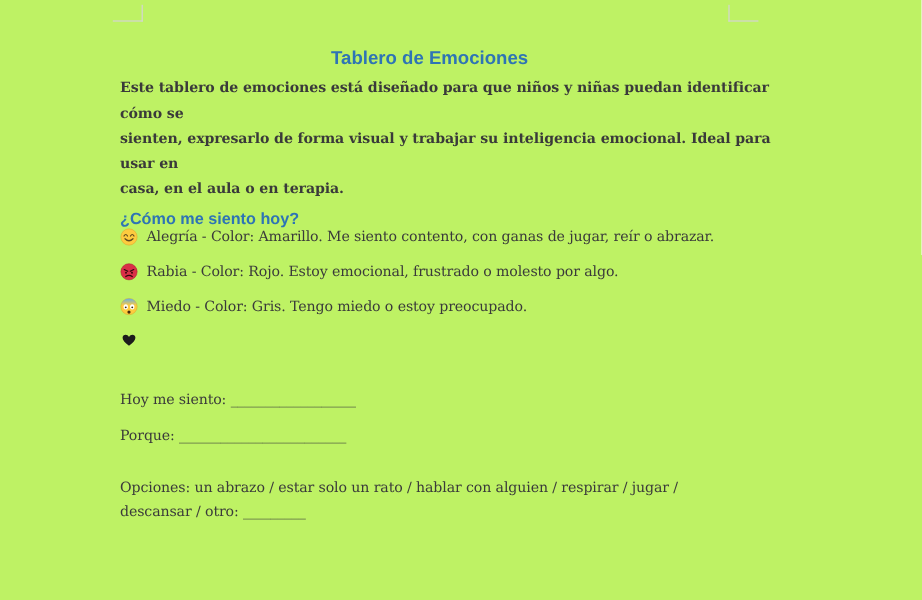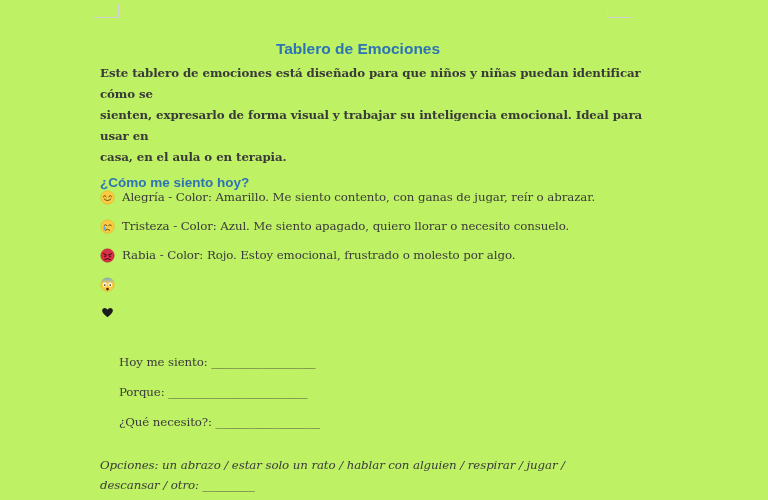--- a/index.html
+++ b/index.html
@@ -44,26 +44,26 @@
     height:17px;margin-bottom:12px;
     font-size:11.8px;letter-spacing:-0.1px;
     white-space:nowrap;
   }
   .emoji{width:15px;height:15px;flex:0 0 15px;margin-right:7px;display:block;}
   .heart-ic{width:13px;height:13px;flex:0 0 13px;margin-left:1px;margin-right:8px;display:block;}
 
   .form-block{margin-top:32px;}
   .form-line{
     height:16px;margin-bottom:14px;
-    font-size:11.8px;letter-spacing:-0.1px;white-space:nowrap;margin-left:19px;
+    font-size:11.8px;letter-spacing:-0.1px;white-space:nowrap;
   }
   .options{
     margin:24px 0 0 0;
     font-size:11.8px;line-height:20px;letter-spacing:-0.1px;
-    white-space:pre-line;width:560px;font-style:italic;
+    white-space:pre-line;width:560px;
   }
 </style>
 </head>
 <body>
 
 <div class="page">
 
   <div class="mark mark-left"></div>
   <div class="mark mark-right"></div>
 
@@ -82,30 +82,20 @@
       <li class="emotion-row">
         <svg class="emoji" viewBox="0 0 36 36">
           <circle cx="18" cy="18" r="16.3" fill="#FDCB3F" stroke="#DFA32A" stroke-width="1"></circle>
           <path d="M8 16 Q11.5 10 15 16" fill="none" stroke="#5F4A1D" stroke-width="2.4" stroke-linecap="round"></path>
           <path d="M21 16 Q24.5 10 28 16" fill="none" stroke="#5F4A1D" stroke-width="2.4" stroke-linecap="round"></path>
           <path d="M10 21.5 Q18 29.5 26 21.5" fill="none" stroke="#5F4A1D" stroke-width="2.4" stroke-linecap="round"></path>
         </svg>
         <span>Alegría - Color: Amarillo. Me siento contento, con ganas de jugar, reír o abrazar.</span>
       </li>
 
-      <li class="emotion-row">
-        <svg class="emoji" viewBox="0 0 36 36">
-          <circle cx="18" cy="18" r="16.3" fill="#FDCB3F" stroke="#DFA32A" stroke-width="1"></circle>
-          <path d="M9.5 15.5 q3.5 -4.5 7 0" fill="none" stroke="#5F4A1D" stroke-width="2.3" stroke-linecap="round"></path>
-          <path d="M20.5 15.5 q3.5 -4.5 7 0" fill="none" stroke="#5F4A1D" stroke-width="2.3" stroke-linecap="round"></path>
-          <path d="M12.5 27 Q18 22 23.5 27" fill="none" stroke="#5F4A1D" stroke-width="2.3" stroke-linecap="round"></path>
-          <path d="M10.5 16 C7.5 21 7 24.4 9.2 26.2 C11.6 28 14.2 26.3 14.2 23.6 C14.2 21 12 17.9 10.5 16 Z" fill="#5DADEC"></path>
-        </svg>
-        <span>Tristeza - Color: Azul. Me siento apagado, quiero llorar o necesito consuelo.</span>
-      </li>
 
       <li class="emotion-row">
         <svg class="emoji" viewBox="0 0 36 36">
           <circle cx="18" cy="18" r="16.3" fill="#DA2F47" stroke="#A31C2E" stroke-width="1"></circle>
           <path d="M8.5 13.5 L15.5 17" fill="none" stroke="#33080D" stroke-width="2.4" stroke-linecap="round"></path>
           <path d="M27.5 13.5 L20.5 17" fill="none" stroke="#33080D" stroke-width="2.4" stroke-linecap="round"></path>
           <circle cx="12" cy="20" r="1.9" fill="#33080D"></circle>
           <circle cx="24" cy="20" r="1.9" fill="#33080D"></circle>
           <path d="M11.5 27.5 Q18 22.5 24.5 27.5" fill="none" stroke="#33080D" stroke-width="2.4" stroke-linecap="round"></path>
         </svg>
@@ -124,34 +114,34 @@
               </clipPath>
           </defs>
           <circle cx="18" cy="18" r="16.3" fill="#FDCB3F" stroke="#DFA32A" stroke-width="1"></circle>
           <rect x="1" y="1" width="34" height="14.5" fill="url(#fearGrad)" clip-path="url(#fearClip)"></rect>
           <ellipse cx="11.5" cy="18.5" rx="4.4" ry="5.4" fill="#ffffff"></ellipse>
           <ellipse cx="24.5" cy="18.5" rx="4.4" ry="5.4" fill="#ffffff"></ellipse>
           <circle cx="11.5" cy="19.5" r="1.9" fill="#3B2A10"></circle>
           <circle cx="24.5" cy="19.5" r="1.9" fill="#3B2A10"></circle>
           <ellipse cx="18" cy="29" rx="3.2" ry="3.4" fill="#40280B"></ellipse>
         </svg>
+        <span>Miedo - Color: Gris. Tengo miedo o estoy preocupado.</span>
       </li>
 
 
       <li class="emotion-row">
         <svg class="heart-ic" viewBox="0 0 36 36">
           <path d="M18 31 C8 23.5 3.2 17.6 3.2 12.4 C3.2 8.2 6.4 5.4 10.1 5.4 C13.2 5.4 16.2 7.3 18 10.6 C19.8 7.3 22.8 5.4 25.9 5.4 C29.6 5.4 32.8 8.2 32.8 12.4 C32.8 17.6 28 23.5 18 31 Z" fill="#1C1C1C"></path>
         </svg>
       </li>
 
     </ul>
 
     <div class="form-block">
       <div class="form-line">Hoy me siento: __________________</div>
       <div class="form-line">Porque: ________________________</div>
-      <div class="form-line">¿Qué necesito?: __________________</div>
     </div>
 
     <p class="options">Opciones: un abrazo / estar solo un rato / hablar con alguien / respirar / jugar /
 descansar / otro: _________</p>
 
   </div>
 </div>
 
 </body></html>

